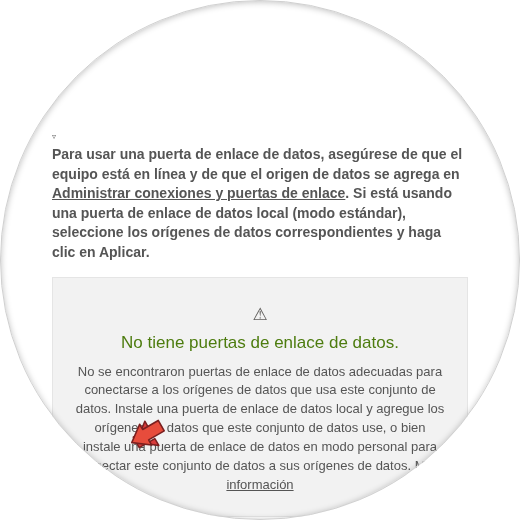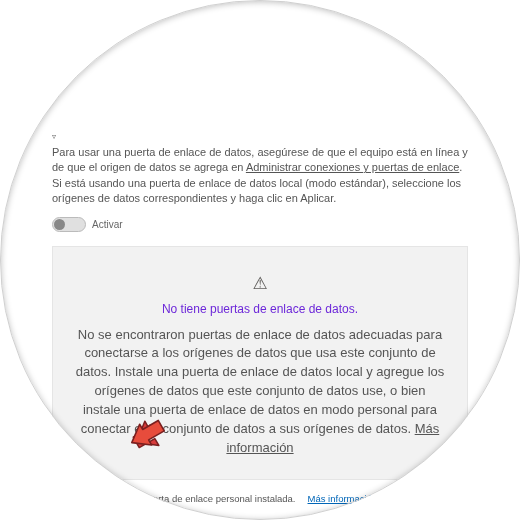--- a/index.html
+++ b/index.html
@@ -36,24 +36,25 @@
     margin-bottom: 4px;
     display: flex;
     align-items: center;
     gap: 3px;
   }
   .tri {
     font-size: 8px;
     color: #666;
   }
   .help-text {
-    font-size: 11px;
+    font-size: 14px;
     color: #555;
     line-height: 1.4;
     margin-bottom: 10px;
+    font-weight: bold;
   }
   .help-text a { color: #555; text-decoration: underline; }
   .toggle-row {
     margin-bottom: 14px;
   }
   .toggle-label {
     font-size: 10px;
     color: #323130;
     margin-bottom: 4px;
     display: block;
@@ -90,22 +91,22 @@
     padding: 26px 22px 22px 22px;
     text-align: center;
     margin-bottom: 12px;
   }
   .warn-big {
     font-size: 17px;
     color: #605e5c;
     margin-bottom: 8px;
   }
   .empty-title {
-    font-size: 12px;
-    color: #6d28d9;
+    font-size: 17px;
+    color: #4d7c0f;
     margin-bottom: 10px;
   }
   .empty-body {
     font-size: 13px;
     color: #555;
     line-height: 1.45;
   }
   .empty-body a { color: #555; text-decoration: underline; }
   .personal-row {
     display: flex;
@@ -142,26 +143,20 @@
 
   <div class="section-title">
     <span class="tri">▿</span>
   </div>
 
   <div class="help-text">
     <span>Para usar una puerta de enlace de datos, asegúrese de que el equipo está en línea y de que el origen de datos se agrega en </span><a href="#">Administrar conexiones y puertas de enlace</a><span>. Si está usando una puerta de enlace de datos local (modo estándar), seleccione los orígenes de datos correspondientes y haga clic en Aplicar.</span>
   </div>
 
   <div class="toggle-row">
-    <div class="toggle">
-      <div class="toggle-track">
-        <div class="toggle-thumb"></div>
-      </div>
-      <span class="toggle-state">Activar</span>
-    </div>
   </div>
 
   <div class="empty-panel">
     <div class="warn-big">⚠</div>
     <div class="empty-title">No tiene puertas de enlace de datos.</div>
     <div class="empty-body">
       <span>No se encontraron puertas de enlace de datos adecuadas para conectarse a los orígenes de datos que usa este conjunto de datos. Instale una puerta de enlace de datos local y agregue los orígenes de datos que este conjunto de datos use, o bien instale una puerta de enlace de datos en modo personal para conectar este conjunto de datos a sus orígenes de datos. </span><a href="#">Más información</a>
     </div>
   </div>
 

